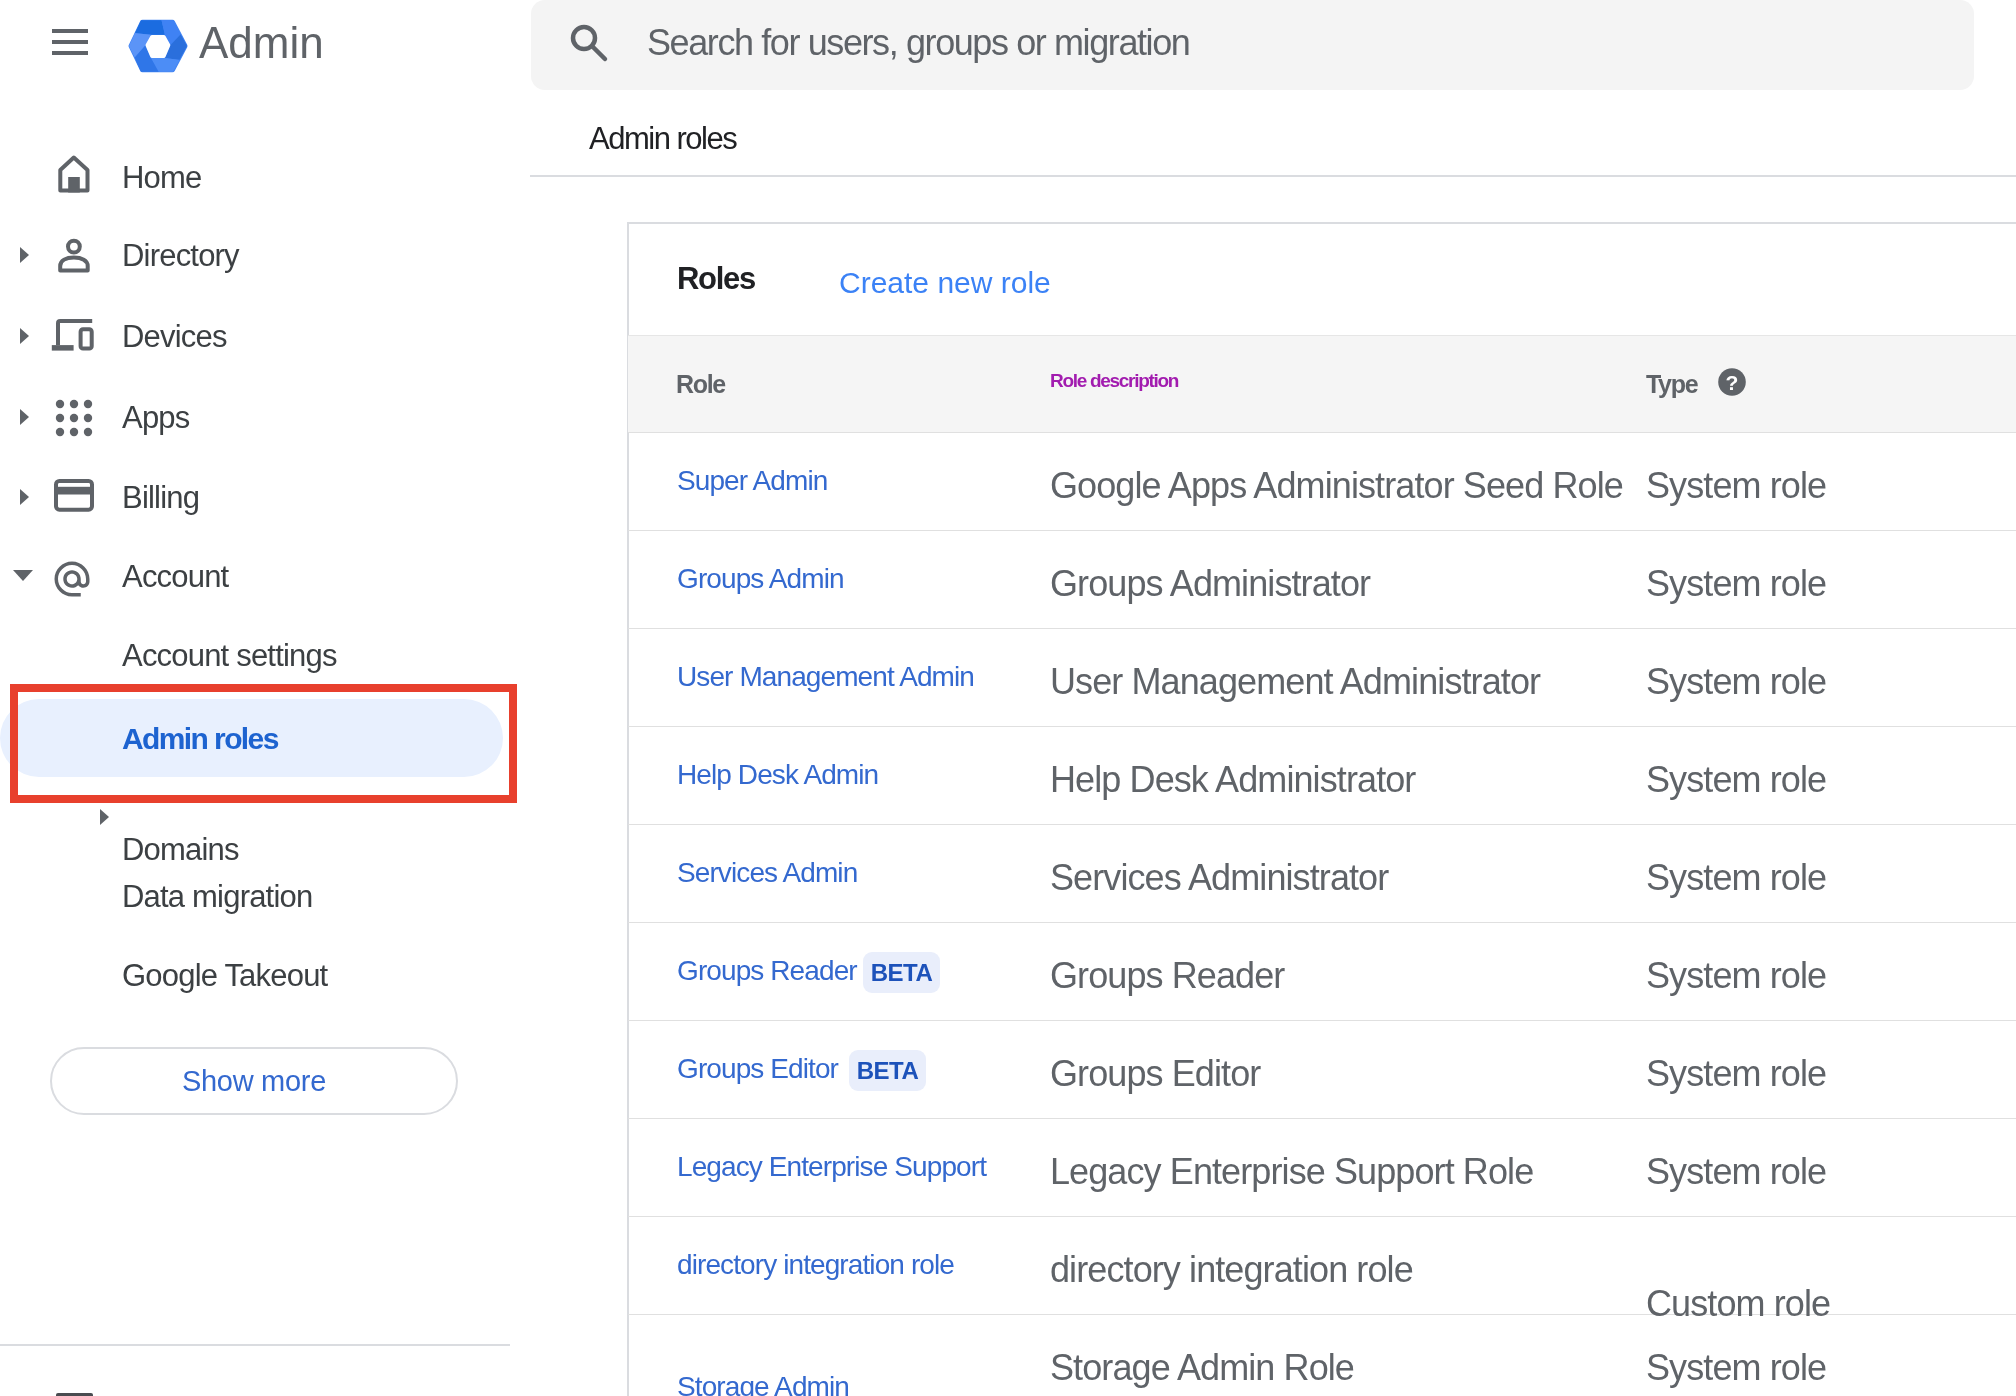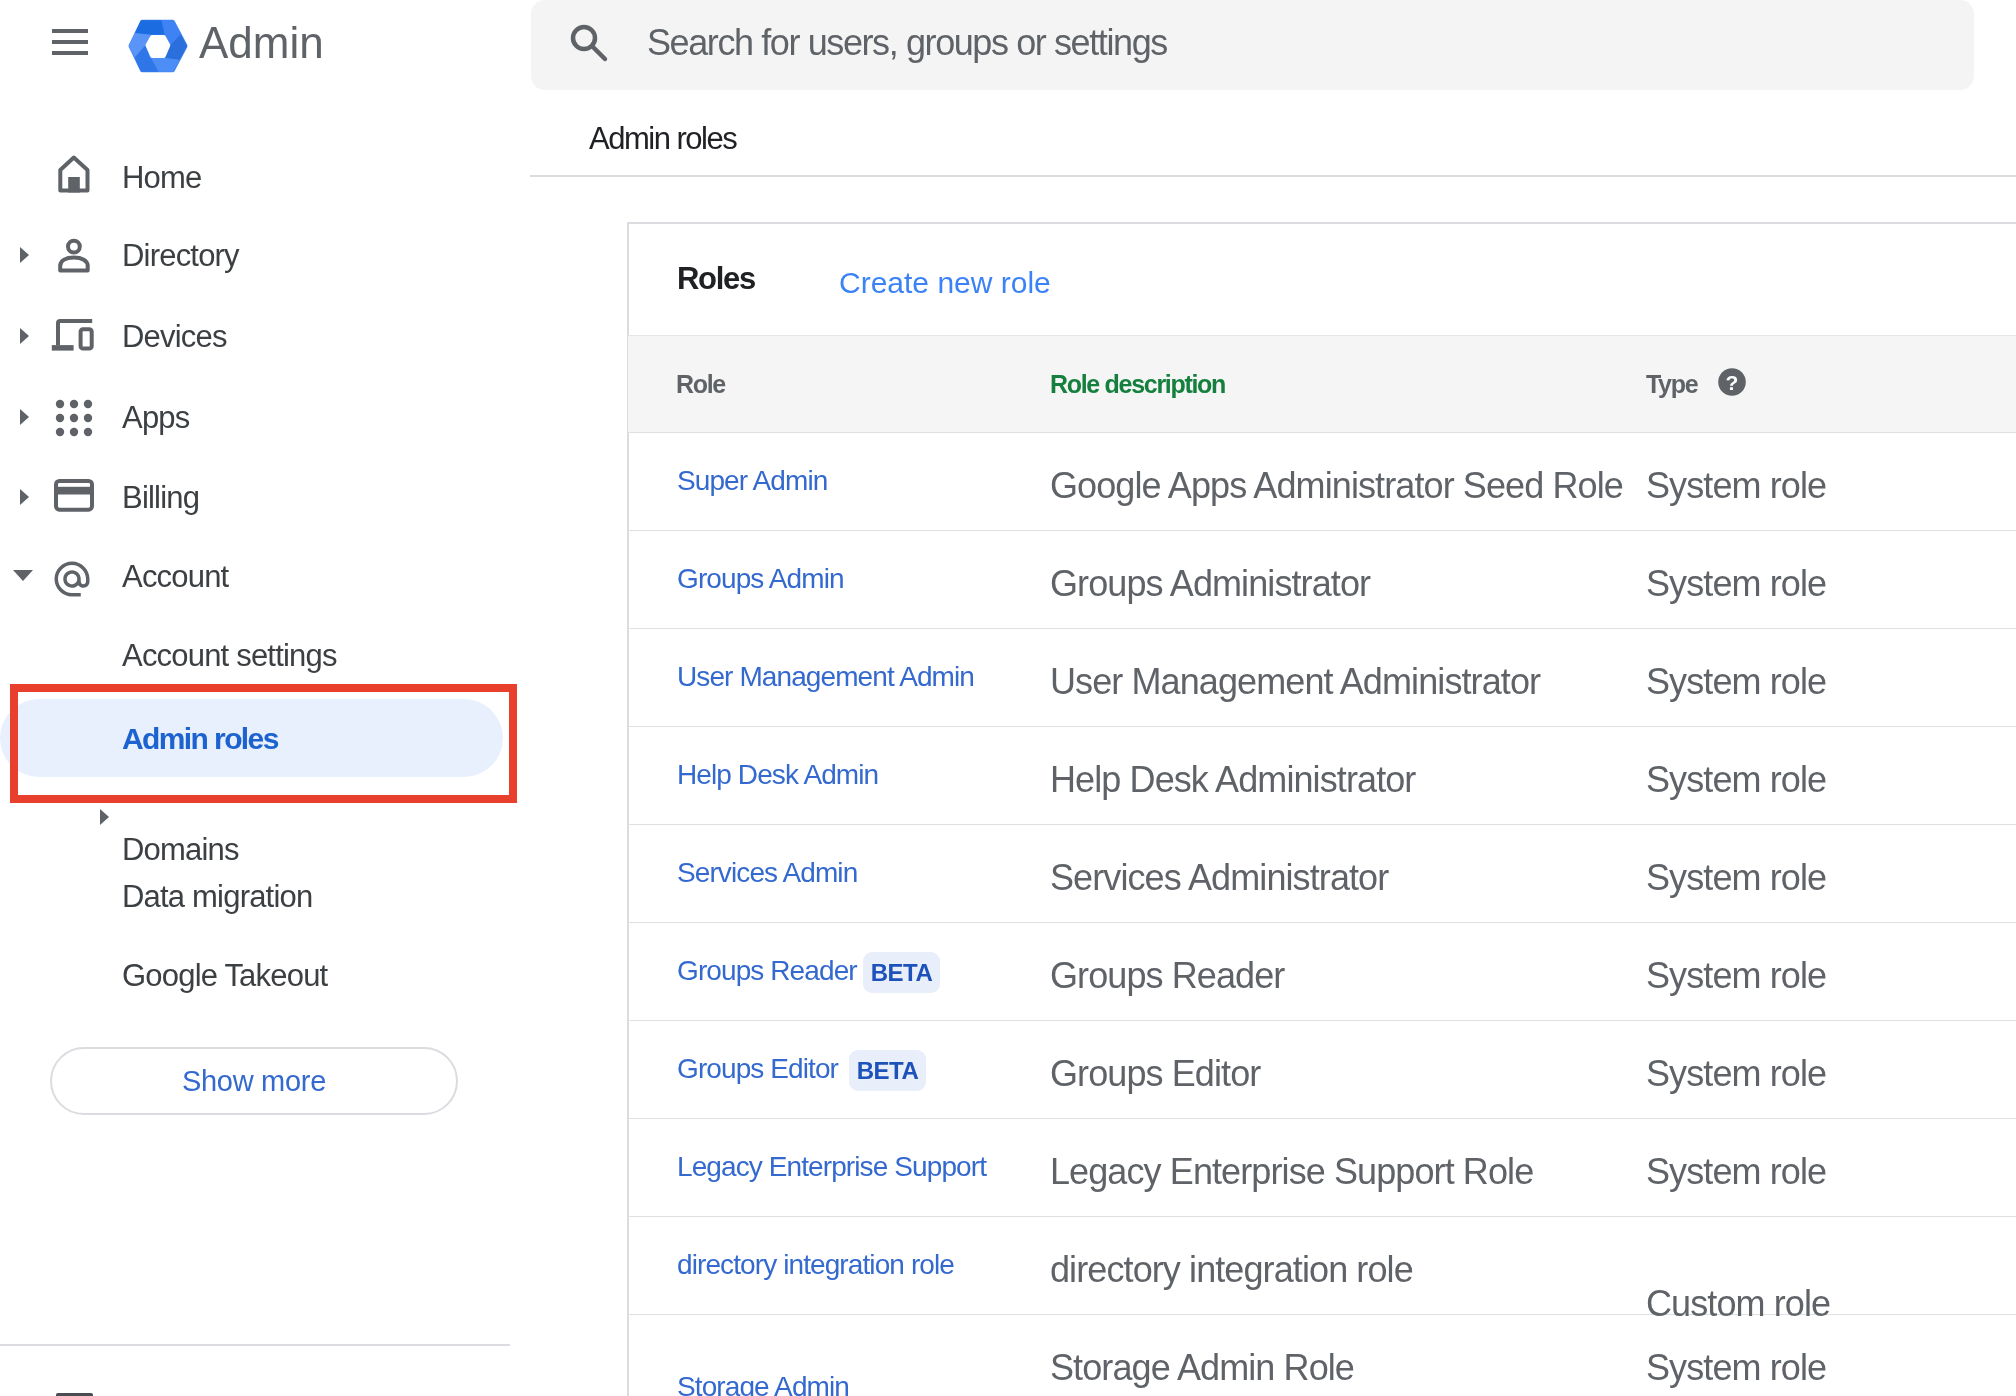--- a/index.html
+++ b/index.html
@@ -39,21 +39,21 @@
   </g>
   <path d="M19.5 28.2 L24.1 19.9 L35.7 19.9 L40.3 28.2 L35.7 39 L24.1 39 Z" fill="#fff" stroke="#fff" stroke-width="4" stroke-linejoin="round"></path>
 </svg>
 <div class="abs" style="left:199px;top:18px;font-size:44px;color:#5f6368;">Admin</div>
 
 <div class="abs" style="left:531px;top:0;width:1443px;height:90px;background:#f4f4f4;border-radius:14px;"></div>
 <svg class="abs" style="left:568px;top:22px;" width="44" height="44" viewBox="0 0 44 44">
   <circle cx="16" cy="16" r="11" fill="none" stroke="#5f6368" stroke-width="4.5"></circle>
   <line x1="24" y1="24" x2="37" y2="37" stroke="#5f6368" stroke-width="4.5" stroke-linecap="round"></line>
 </svg>
-<div class="abs" style="left:647px;top:22px;font-size:36px;color:#5f6368;letter-spacing:-1.4px;">Search for users, groups or settings</div>
+<div class="abs" style="left:647px;top:22px;font-size:36px;color:#5f6368;letter-spacing:-1.4px;">Search for users, groups or migration</div>
 
 <svg class="abs" style="left:57px;top:155px;" width="34" height="38" viewBox="0 0 34 38">
   <path d="M16.8 2.6 L3.3 14.9 L3.3 35.5 L30.5 35.5 L30.5 14.9 Z" fill="none" stroke="#5f6368" stroke-width="4" stroke-linejoin="round"></path>
   <rect x="11.2" y="22" width="11.6" height="15.5" fill="#5f6368"></rect>
 </svg>
 <div class="abs navtxt" style="left:122px;top:160px;">Home</div>
 
 <div class="abs tri-r" style="left:20px;top:247px;"></div>
 <svg class="abs" style="left:57px;top:237px;" width="34" height="36" viewBox="0 0 34 36">
   <circle cx="16.9" cy="9.6" r="5.9" fill="none" stroke="#5f6368" stroke-width="4"></circle>
@@ -118,21 +118,21 @@
 <div class="abs" style="left:589px;top:121px;font-size:31px;letter-spacing:-1.5px;color:#202124;">Admin roles</div>
 <div class="abs" style="left:530px;top:175px;width:1486px;height:2px;background:#dadce0;"></div>
 
 <div class="abs" style="left:627px;top:222px;width:1389px;height:1174px;border-left:2px solid #dadce0;border-top:2px solid #dadce0;box-sizing:border-box;"></div>
 
 <div class="abs" style="left:677px;top:261px;font-size:31px;font-weight:700;letter-spacing:-1.3px;color:#202124;">Roles</div>
 <div class="abs" style="left:839px;top:266px;font-size:30px;color:#3b82f6;">Create new role</div>
 
 <div class="abs" style="left:628px;top:335px;width:1388px;height:98px;background:#f5f5f5;border-top:1px solid #e6e6e6;border-bottom:1px solid #e0e0e0;box-sizing:border-box;"></div>
 <div class="abs" style="left:676px;top:370px;font-size:25px;font-weight:700;letter-spacing:-1.3px;color:#5f6368;">Role</div>
-<div class="abs" style="left:1050px;top:370px;font-size:25px;font-weight:700;letter-spacing:-1.3px;color:#15803d;">Role description</div>
+<div class="abs" style="left:1050px;top:370px;font-size:19px;font-weight:700;letter-spacing:-1.3px;color:#a21caf;">Role description</div>
 <div class="abs" style="left:1646px;top:370px;font-size:25px;font-weight:700;letter-spacing:-1.3px;color:#5f6368;">Type</div>
 <svg class="abs" style="left:1718px;top:368px;" width="28" height="28" viewBox="0 0 28 28">
   <circle cx="14" cy="14" r="13.8" fill="#5f6368"></circle>
   <text x="14" y="21.5" font-size="21" font-weight="700" fill="#fff" text-anchor="middle" font-family="Liberation Sans,sans-serif">?</text>
 </svg>
 
 <div class="abs" style="left:628px;top:433px;width:1388px;height:98px;border-bottom:1px solid #e0e0e0;box-sizing:border-box;"></div>
 <div class="abs rowlink" style="left:677px;top:465px;">Super Admin</div>
 <div class="abs rowdesc" style="left:1050px;top:465px;">Google Apps Administrator Seed Role</div>
 <div class="abs rowdesc" style="left:1646px;top:465px;">System role</div>

